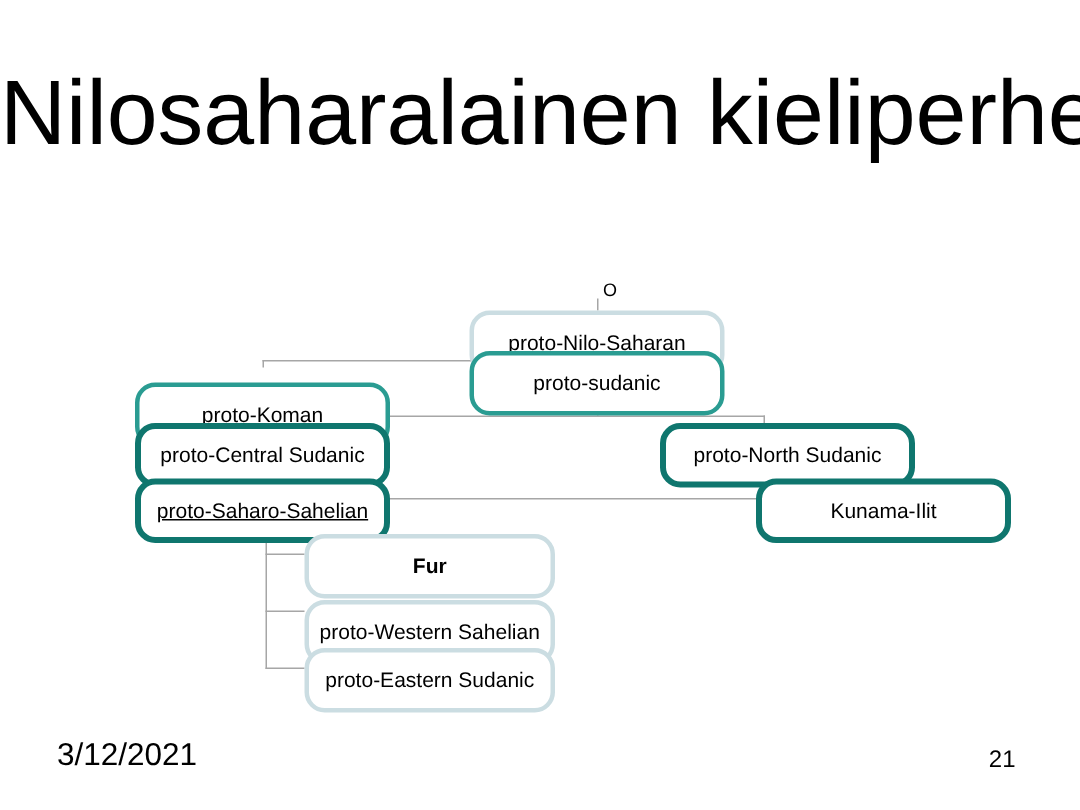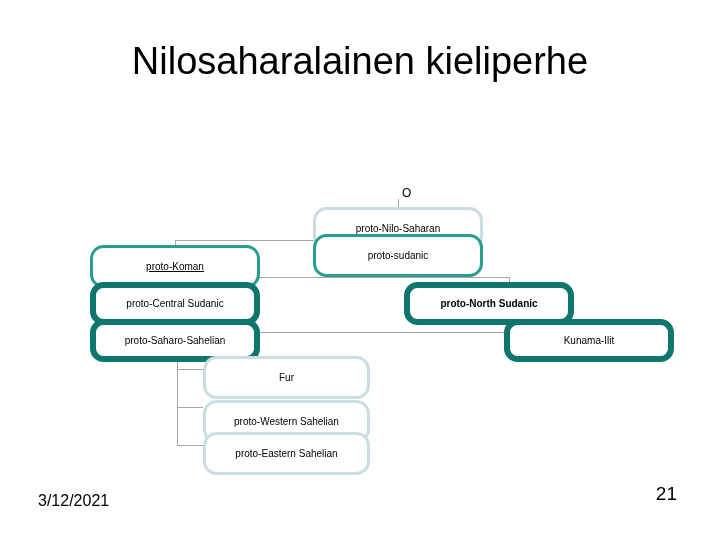--- a/index.html
+++ b/index.html
@@ -12,54 +12,54 @@
   }
   .slide {
     position:relative;
     width:720px; height:540px;
     background:#ffffff;
   }
   .slide-title {
     position:absolute;
     left:0; right:0; top:40px;
     text-align:center;
-    font-size:38px;
+    font-size:61px;
     font-weight:400;
     letter-spacing:0px;
     color:#000;
     white-space:nowrap;
   }
   
   .node {
     position:absolute;
     box-sizing:border-box;
     height:43px;
     border-radius:13.5px;
     background:#ffffff;
     display:flex;
     align-items:center;
     justify-content:center;
-    font-size:10px;
+    font-size:14px;
     line-height:13px;
     color:#000;
     white-space:nowrap;
     z-index:2;
   }
   .node.light { border:3px solid #cbdde2; }
   .node.teal  { border:3px solid #2a9c92; }
-  .node.navy  { border:6px solid #0f766e; }
+  .node.navy  { border:4px solid #0f766e; }
 
   #node-nilo     { left:313px; top:207px; width:170px; }
-  #node-koman    { left:90px;  top:245px; width:170px;text-decoration:underline; }
+  #node-koman    { left:90px;  top:255px; width:170px;text-decoration:underline; }
   #node-sudanic  { left:313px; top:234px; width:170px; }
   #node-central  { left:90px;  top:282px; width:170px; }
-  #node-north    { left:404px; top:282px; width:170px;font-weight:bold; }
-  #node-saharo   { left:90px;  top:319px; width:170px; }
+  #node-north    { left:440px; top:282px; width:170px; }
+  #node-saharo   { left:90px;  top:319px; width:170px;text-decoration:underline; }
   #node-kunama   { left:504px; top:319px; width:170px; }
-  #node-fur      { left:203px; top:356px; width:167px; }
+  #node-fur      { left:203px; top:356px; width:167px;font-weight:bold; }
   #node-western  { left:203px; top:400px; width:167px; }
   #node-eastern  { left:203px; top:432px; width:167px; }
 
   
   .line { position:absolute; background:#a6a6a6; z-index:1; }
   .v { width:1px; }
   .h { height:1px; }
   #l1  { left:398px; top:199px; height:8px; }
   #l2  { left:398px; top:234px; height:6px; }
   #l3  { left:175px; top:240px; width:224px; }
@@ -80,27 +80,27 @@
     position:absolute;
     left:402px; top:188px;
     font-size:12px;
     line-height:11px;
     color:#000;
     z-index:2;
   }
   .footer-date {
     position:absolute;
     left:38px; top:492px;
-    font-size:16px;
+    font-size:21px;
     color:#000;
   }
   .footer-page {
     position:absolute;
-    right:43px; top:483px;
-    font-size:19px;
+    right:43px; top:498px;
+    font-size:16px;
     color:#000;
   }
 </style>
 </head>
 <body>
 
 <div class="slide">
 
   <div class="slide-title">Nilosaharalainen kieliperhe</div>
 
@@ -135,20 +135,20 @@
     <div id="node-north" class="node navy">proto-North Sudanic</div>
 
     <div id="node-saharo" class="node navy">proto-Saharo-Sahelian</div>
 
     <div id="node-kunama" class="node navy">Kunama-Ilit</div>
 
     <div id="node-fur" class="node light">Fur</div>
 
     <div id="node-western" class="node light">proto-Western Sahelian</div>
 
-    <div id="node-eastern" class="node light">proto-Eastern Sahelian</div>
+    <div id="node-eastern" class="node light">proto-Eastern Sudanic</div>
   </div>
 
   <div class="footer-date">3/12/2021</div>
 
   <div class="footer-page">21</div>
 
 </div>
 
 </body></html>

